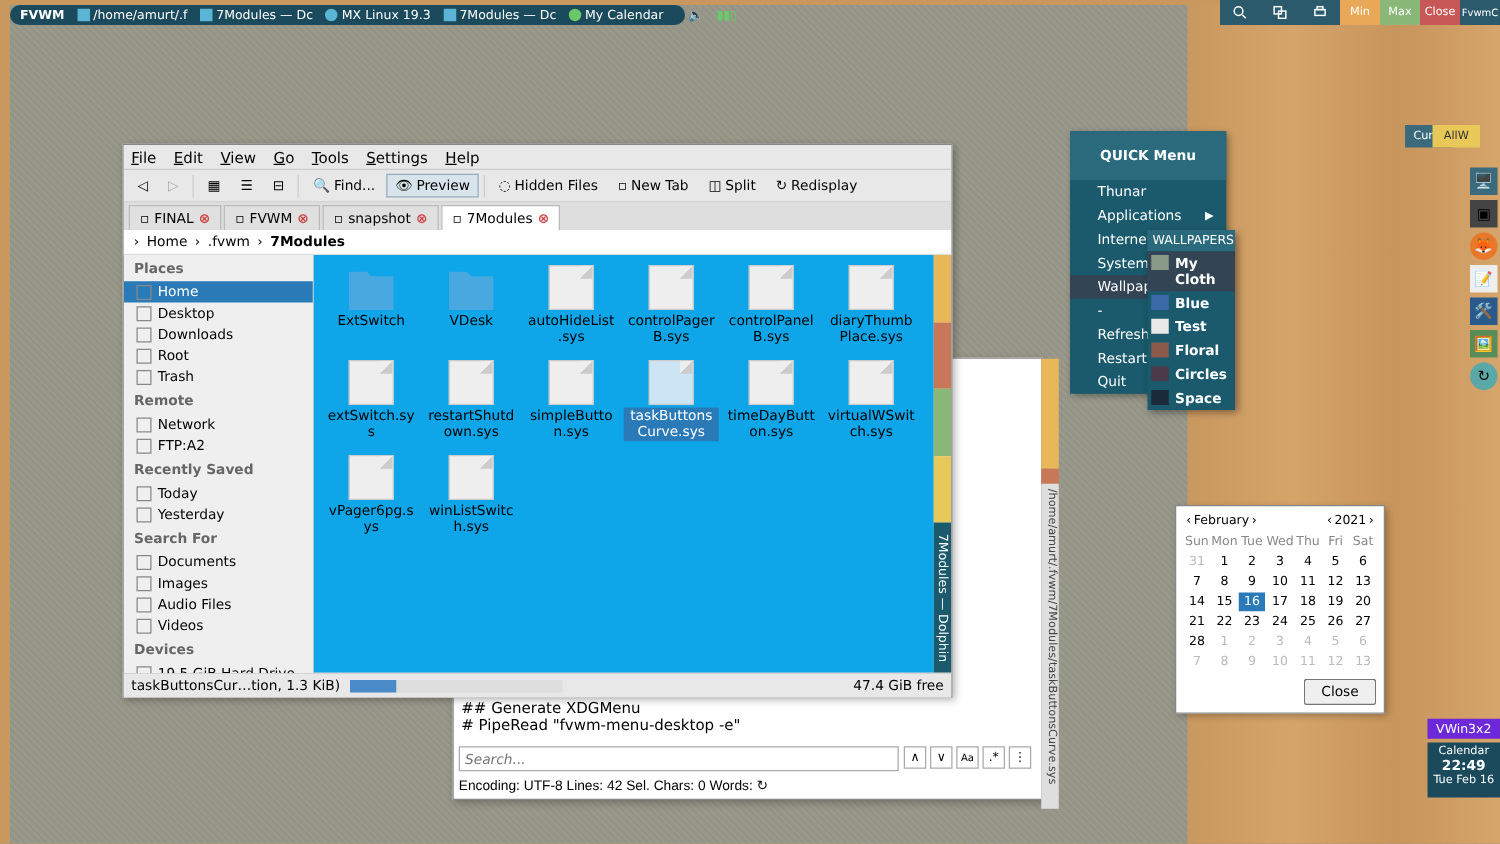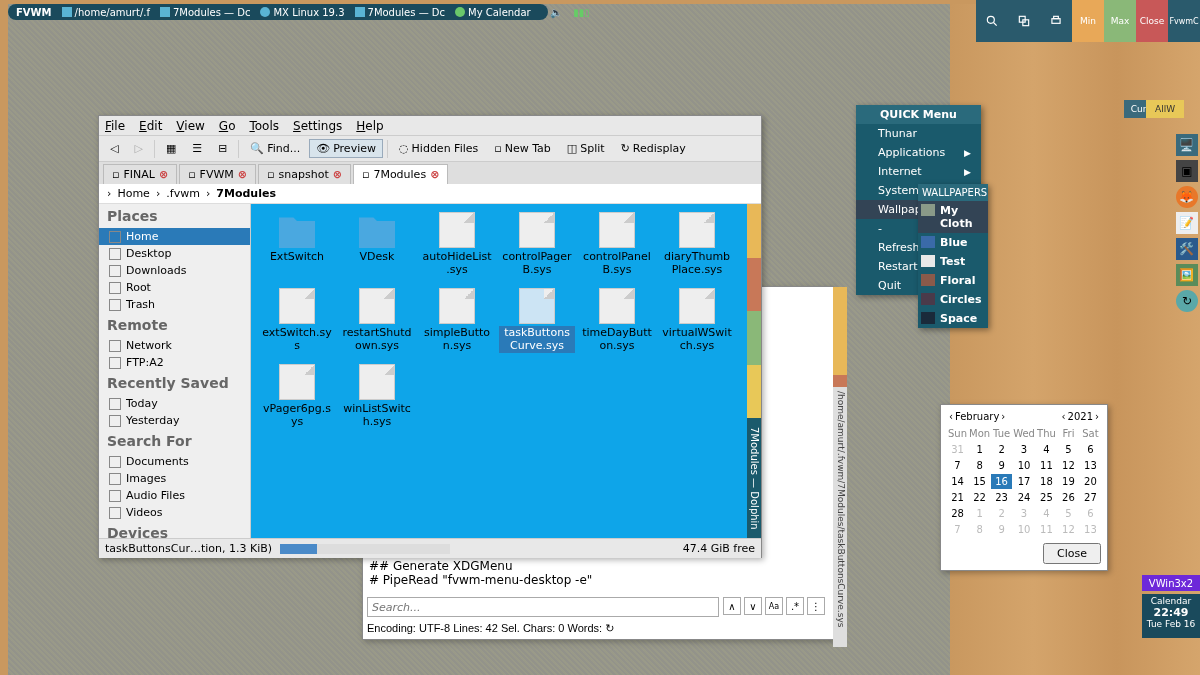--- a/index.html
+++ b/index.html
@@ -9,21 +9,21 @@
 .wood-left { position:absolute; left:0; top:0; width:8px; height:675px; background:#c9985f; }
 .wood-top { position:absolute; left:0; top:0; width:1200px; height:4px; background:#c9985f; }
 
 
 .topbar { position:absolute; top:4px; left:8px; width:540px; height:16px; background:#1a4a5c; border-radius:8px; display:flex; align-items:center; color:#fff; font-size:10px; padding:0 8px; gap:10px; }
 .topbar .tb-item { display:flex; align-items:center; gap:3px; white-space:nowrap; cursor:pointer; }
 .tb-icon { width:10px; height:10px; background:#5ab4d4; }
 
 
 .rbtns { position:absolute; top:0; right:0; display:flex; }
-.rbtn { width:32px; height:42px; display:flex; align-items:center; justify-content:center; color:#fff; font-size:9px; cursor:pointer; }
+.rbtn { width:32px; height:20px; display:flex; align-items:center; justify-content:center; color:#fff; font-size:9px; cursor:pointer; }
 .rbtn.search,.rbtn.b2,.rbtn.b3{background:#2a5a6c;}
 .rbtn.min{background:#e8a858;}
 .rbtn.max{background:#8ab878;}
 .rbtn.close{background:#c85858;}
 .rbtn.fvwm{background:#2a5a6c;font-size:8px;padding:0 4px;}
 .rbtn svg{width:14px;height:14px;stroke:#fff;fill:none;stroke-width:2;}
 
 
 .tray { position:absolute; right:0; top:100px; width:22px; display:flex; flex-direction:column; }
 .tray .tab { width:38px; height:18px; font-size:9px; display:flex; align-items:center; justify-content:center; color:#fff; margin-left:-16px; }
@@ -43,21 +43,21 @@
 .fm-tb .btn { padding:2px 6px; display:flex; align-items:center; gap:3px; cursor:pointer; border:1px solid transparent; }
 .fm-tb .btn.active{background:#d8e4ec;border:1px solid #9ab;}
 .fm-tb .sep{width:1px;height:18px;background:#ccc;margin:0 2px;}
 .fm-tabs { height:22px; background:#dedede; display:flex; align-items:flex-end; padding:0 4px; gap:2px; font-size:11px; }
 .fm-tab { padding:3px 8px; background:#e0e0e0; border:1px solid #bbb; border-bottom:none; display:flex; align-items:center; gap:4px; cursor:pointer; }
 .fm-tab.active{background:#fff;}
 .tab-close{color:#c44;font-weight:bold;}
 .fm-bc { height:20px; background:#fff; display:flex; align-items:center; padding:0 8px; gap:6px; border-bottom:1px solid #ddd; font-size:11px; }
 .fm-body { display:flex; height:334px; }
 .fm-sidebar { width:152px; background:#efefef; border-right:1px solid #ccc; overflow:auto; font-size:11px; }
-.sb-head { padding:4px 8px; color:#666; font-weight:bold; font-size:14px; }
+.sb-head { padding:4px 8px; color:#666; font-weight:bold; font-size:11px; }
 .sb-item { padding:2px 8px 2px 10px; display:flex; align-items:center; gap:5px; cursor:pointer; }
 .sb-item.sel{background:#2a7ab8;color:#fff;}
 .sb-ic{width:12px;height:12px;display:inline-block;border:1px solid #888;}
 .fm-content { flex:1; background:#0ea5e9; padding:6px; display:flex; flex-wrap:wrap; align-content:flex-start; gap:0; overflow:auto; }
 .file { width:80px; height:76px; display:flex; flex-direction:column; align-items:center; text-align:center; font-size:11px; cursor:pointer; padding:2px; }
 .file.sel .fname{background:#2a7ab8;color:#fff;}
 .file.sel .ficon{background:#cce4f4;}
 .ficon { width:36px; height:36px; margin-bottom:2px; }
 .ficon.folder{background:#4aa8e0;clip-path:polygon(0 15%,40% 15%,50% 25%,100% 25%,100% 100%,0 100%);}
 .ficon.doc{background:#eee;border:1px solid #ccc;position:relative;}
@@ -78,21 +78,21 @@
 .editor-rail .s1{background:#e8b858;}.s2{background:#c87858;}.s3{background:#8ab878;}
 .editor-label{position:absolute;right:-14px;top:100px;width:14px;background:#dedede;color:#444;writing-mode:vertical-rl;font-size:9px;padding:4px 1px;height:260px;}
 .editor-text{position:absolute;left:6px;top:272px;font-family:monospace;}
 .editor-search{position:absolute;left:4px;top:310px;width:352px;height:20px;border:1px solid #aaa;padding:2px 4px;font-size:11px;color:#888;font-style:italic;}
 .editor-btns{position:absolute;right:8px;top:310px;display:flex;gap:3px;}
 .editor-btns .eb{width:18px;height:18px;border:1px solid #aaa;font-size:10px;display:flex;align-items:center;justify-content:center;}
 .editor-status{position:absolute;left:4px;bottom:4px;font-size:11px;font-family:sans-serif;}
 
 
 .qmenu { position:absolute; left:856px; top:105px; background:#1a5a6c; color:#fff; font-size:11px; box-shadow:2px 2px 6px rgba(0,0,0,0.4); }
-.qmenu .title{background:#2a6a7c;padding:3px 24px;text-align:left;font-weight:bold;}
+.qmenu .title{background:#2a6a7c;padding:13px 24px;text-align:left;font-weight:bold;}
 .qmenu .mi{padding:3px 10px 3px 22px;display:flex;align-items:center;justify-content:space-between;cursor:pointer;position:relative;}
 .qmenu .mi .arrow{font-size:9px;}
 .qmenu .mi.sel{background:#345;}
 .qmenu .mi .mic{position:absolute;left:4px;width:12px;height:12px;}
 
 .submenu { position:absolute; left:918px; top:184px; background:#1a5a6c; color:#fff; font-size:11px; box-shadow:2px 2px 6px rgba(0,0,0,0.4); width:70px; }
 .submenu .title{background:#2a6a7c;padding:3px 4px;font-size:10px;}
 .submenu .mi{padding:3px 6px 3px 22px;cursor:pointer;position:relative;font-weight:bold;}
 .submenu .mi.sel{background:#345;}
 .submenu .sw{position:absolute;left:3px;top:3px;width:14px;height:12px;}

